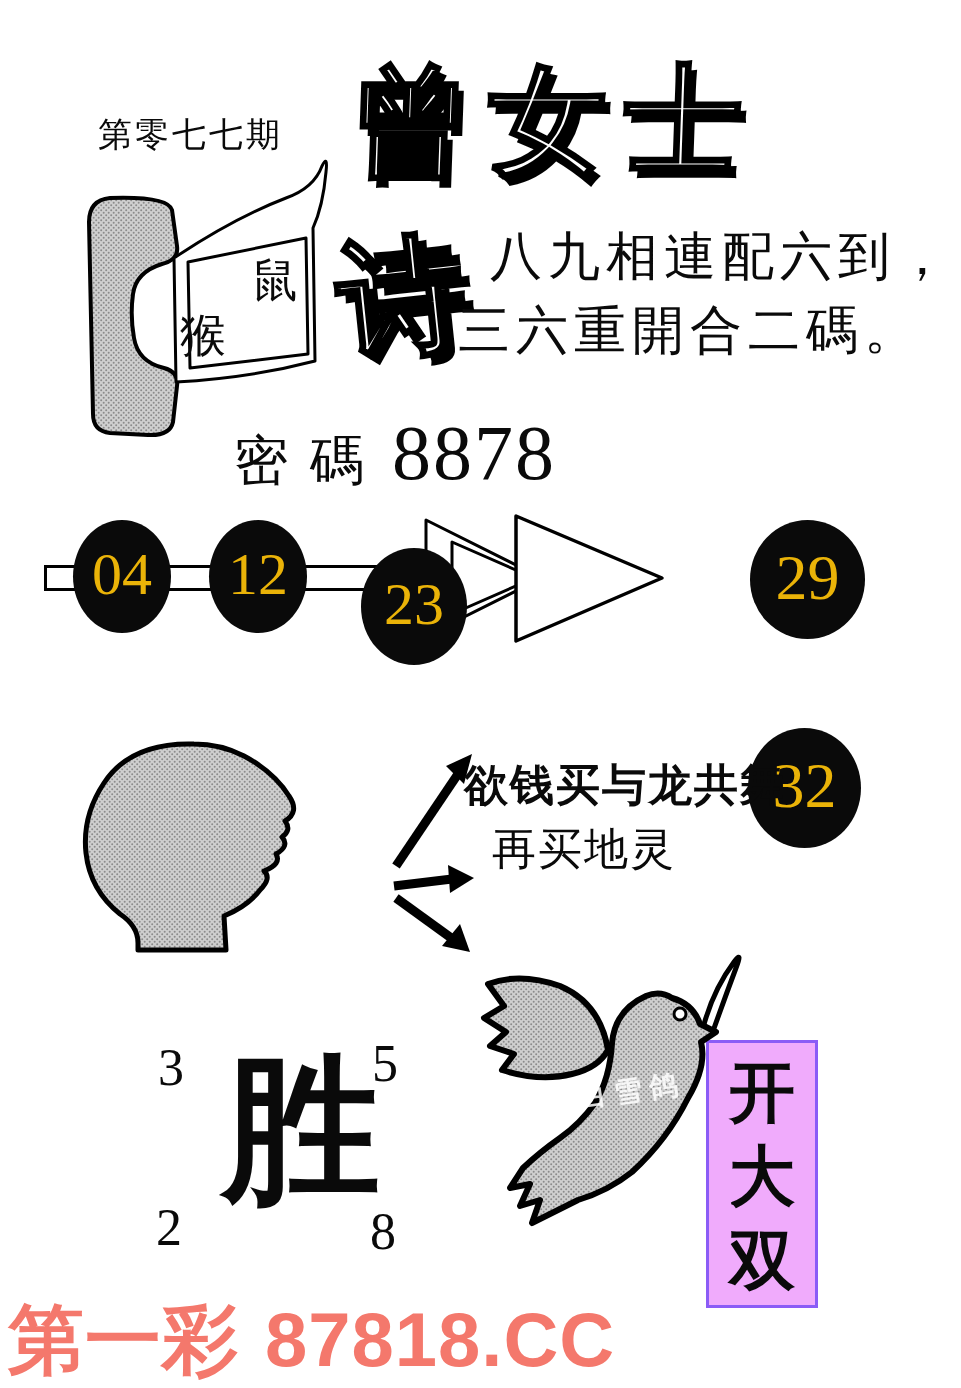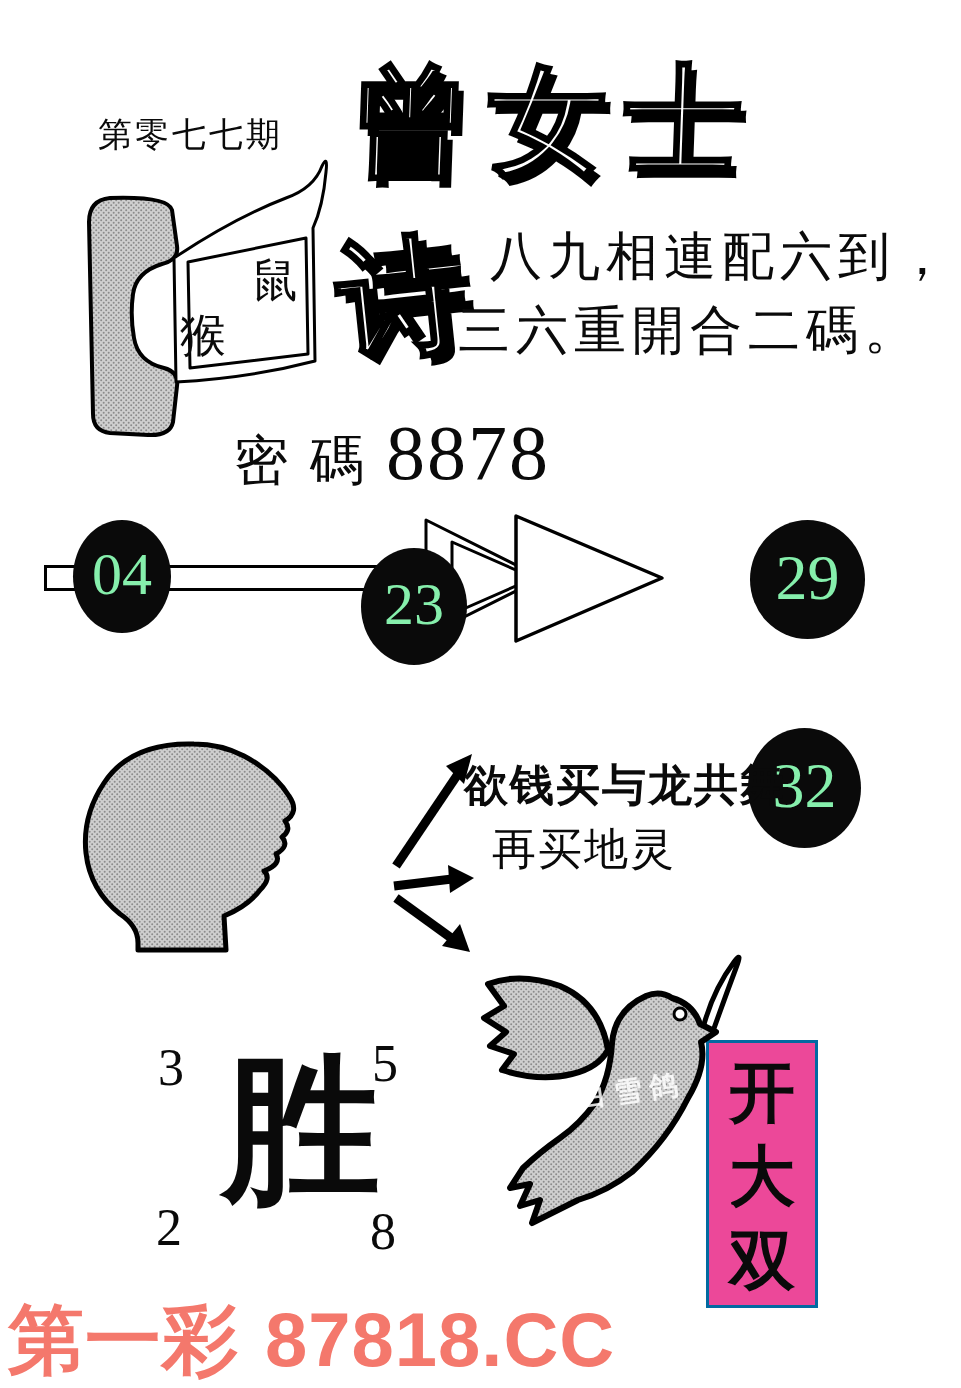--- a/index.html
+++ b/index.html
@@ -9,34 +9,34 @@
   
   .outline-text{color:#fff;-webkit-text-stroke:3px #000;font-weight:bold;
                 text-shadow:7px 8px 0 #000;}
   .issue{font-size:34px;letter-spacing:3px;white-space:nowrap;}
   .title{font-size:118px;letter-spacing:18px;white-space:nowrap;transform:skewX(-2deg);}
   .poemchar{font-size:128px;-webkit-text-stroke:3px #000;text-shadow:9px 9px 0 #000;
             transform:rotate(-6deg);}
   .poem-line{font-size:52px;letter-spacing:6px;white-space:nowrap;}
   .pw-row{display:flex;align-items:baseline;}
   .pw-label{font-size:54px;font-weight:normal;letter-spacing:22px;white-space:nowrap;}
-  .pw-value{font-size:78px;letter-spacing:2px;}
+  .pw-value{font-size:78px;margin-left:6px;letter-spacing:2px;}
   .zodiac{font-size:46px;font-weight:500;}
-  .circle{background:#0a0a0a;border-radius:50%;color:#86efac;display:flex;
+  .circle{background:#0a0a0a;border-radius:50%;color:#eab308;display:flex;
           align-items:center;justify-content:center;font-family:"Liberation Serif",serif;}
   .circle span{transform:translateY(-2px);}
   .chain-num{font-size:60px;}
   .side-num{font-size:64px;}
   .bar{background:#fff;border:3px solid #000;height:20px;}
   .speech{font-size:44px;letter-spacing:2px;white-space:nowrap;font-family:"Liberation Serif",serif;}
   .corner-num{font-size:52px;}
   .big-char{font-size:158px;font-weight:bold;line-height:1;}
   .dove-label{font-size:28px;color:rgba(255,255,255,0.85);letter-spacing:8px;
               transform:rotate(-8deg);font-weight:bold;white-space:nowrap;}
-  .verdict-box{width:106px;height:262px;border:3px solid #0369a1;background:#ec4899;}
+  .verdict-box{width:106px;height:262px;border:3px solid #8b5cf6;background:#f0abfc;}
   .verdict-text{display:block;width:70px;margin:8px auto 0;font-size:66px;font-weight:bold;
                 line-height:1.27;word-break:break-all;text-align:center;}
   .footer{font-size:76px;font-weight:bold;font-family:"Liberation Sans","DejaVu Sans",sans-serif;
           white-space:nowrap;letter-spacing:1px;}
   .footer .site{margin-left:26px;}
 </style>
 </head>
 <body>
 
 <div class="page">
@@ -79,20 +79,23 @@
   <div class="abs bar" style="left:44px;top:565px;width:478px;"></div>
 
   <svg class="abs" style="left:424px;top:514px;" width="242" height="132" viewBox="0 0 242 132">
     <path d="M 2,6 L 118,64 L 2,122 Z" fill="#fff" stroke="#000" stroke-width="3" stroke-linejoin="round"></path>
     <path d="M 28,28 L 110,64 L 28,100 Z" fill="#fff" stroke="#000" stroke-width="3" stroke-linejoin="round"></path>
     <path d="M 92,2 L 238,64 L 92,127 Z" fill="#fff" stroke="#000" stroke-width="3.5" stroke-linejoin="round"></path>
   </svg>
 
   <div class="abs circle" style="left:73px;top:520px;width:98px;height:113px;">
     <span class="chain-num">04</span>
+  </div>
+  <div class="abs circle" style="left:209px;top:520px;width:98px;height:113px;">
+    <span class="chain-num">12</span>
   </div>
   <div class="abs circle" style="left:361px;top:548px;width:106px;height:117px;">
     <span class="chain-num">23</span>
   </div>
 
   <div class="abs circle" style="left:750px;top:520px;width:115px;height:119px;text-align:center;">
     <span class="side-num">29</span>
   </div>
   <div class="abs circle" style="left:748px;top:728px;width:113px;height:120px;">
     <span class="side-num">32</span>

